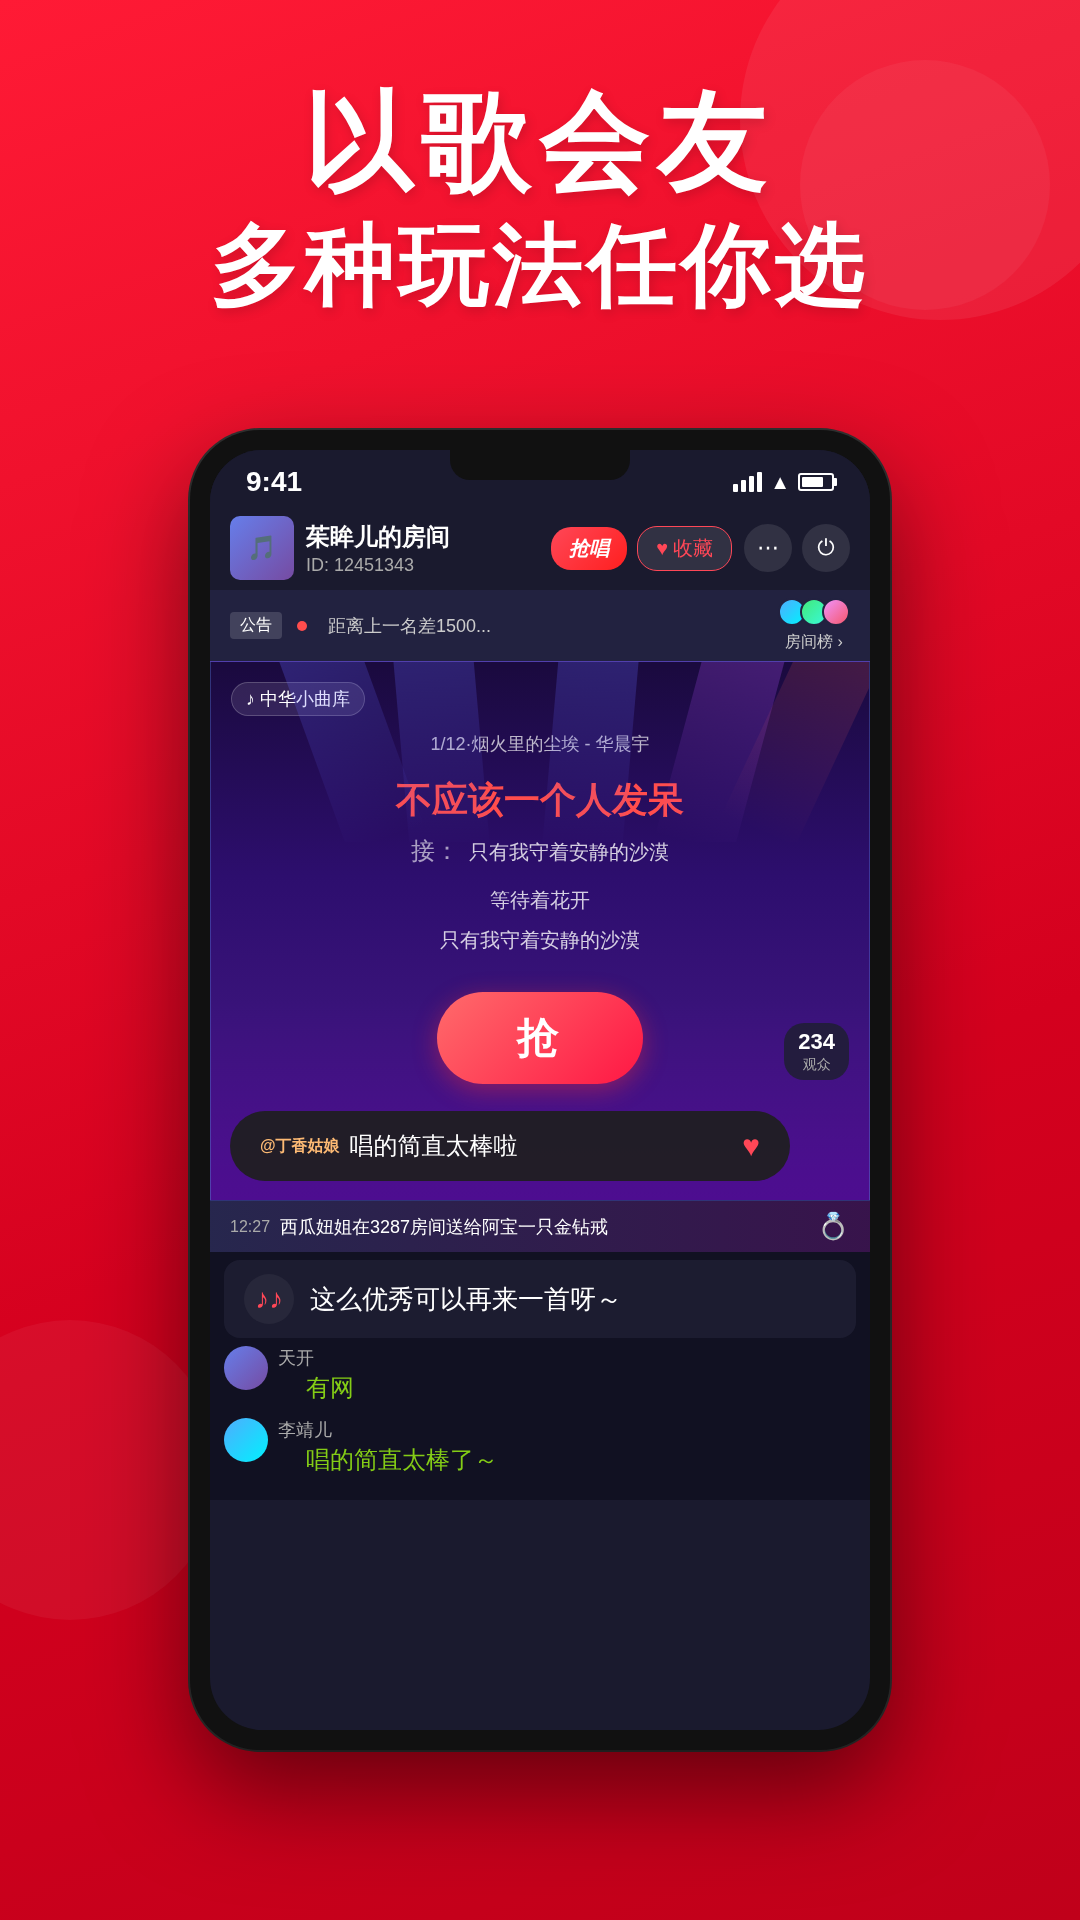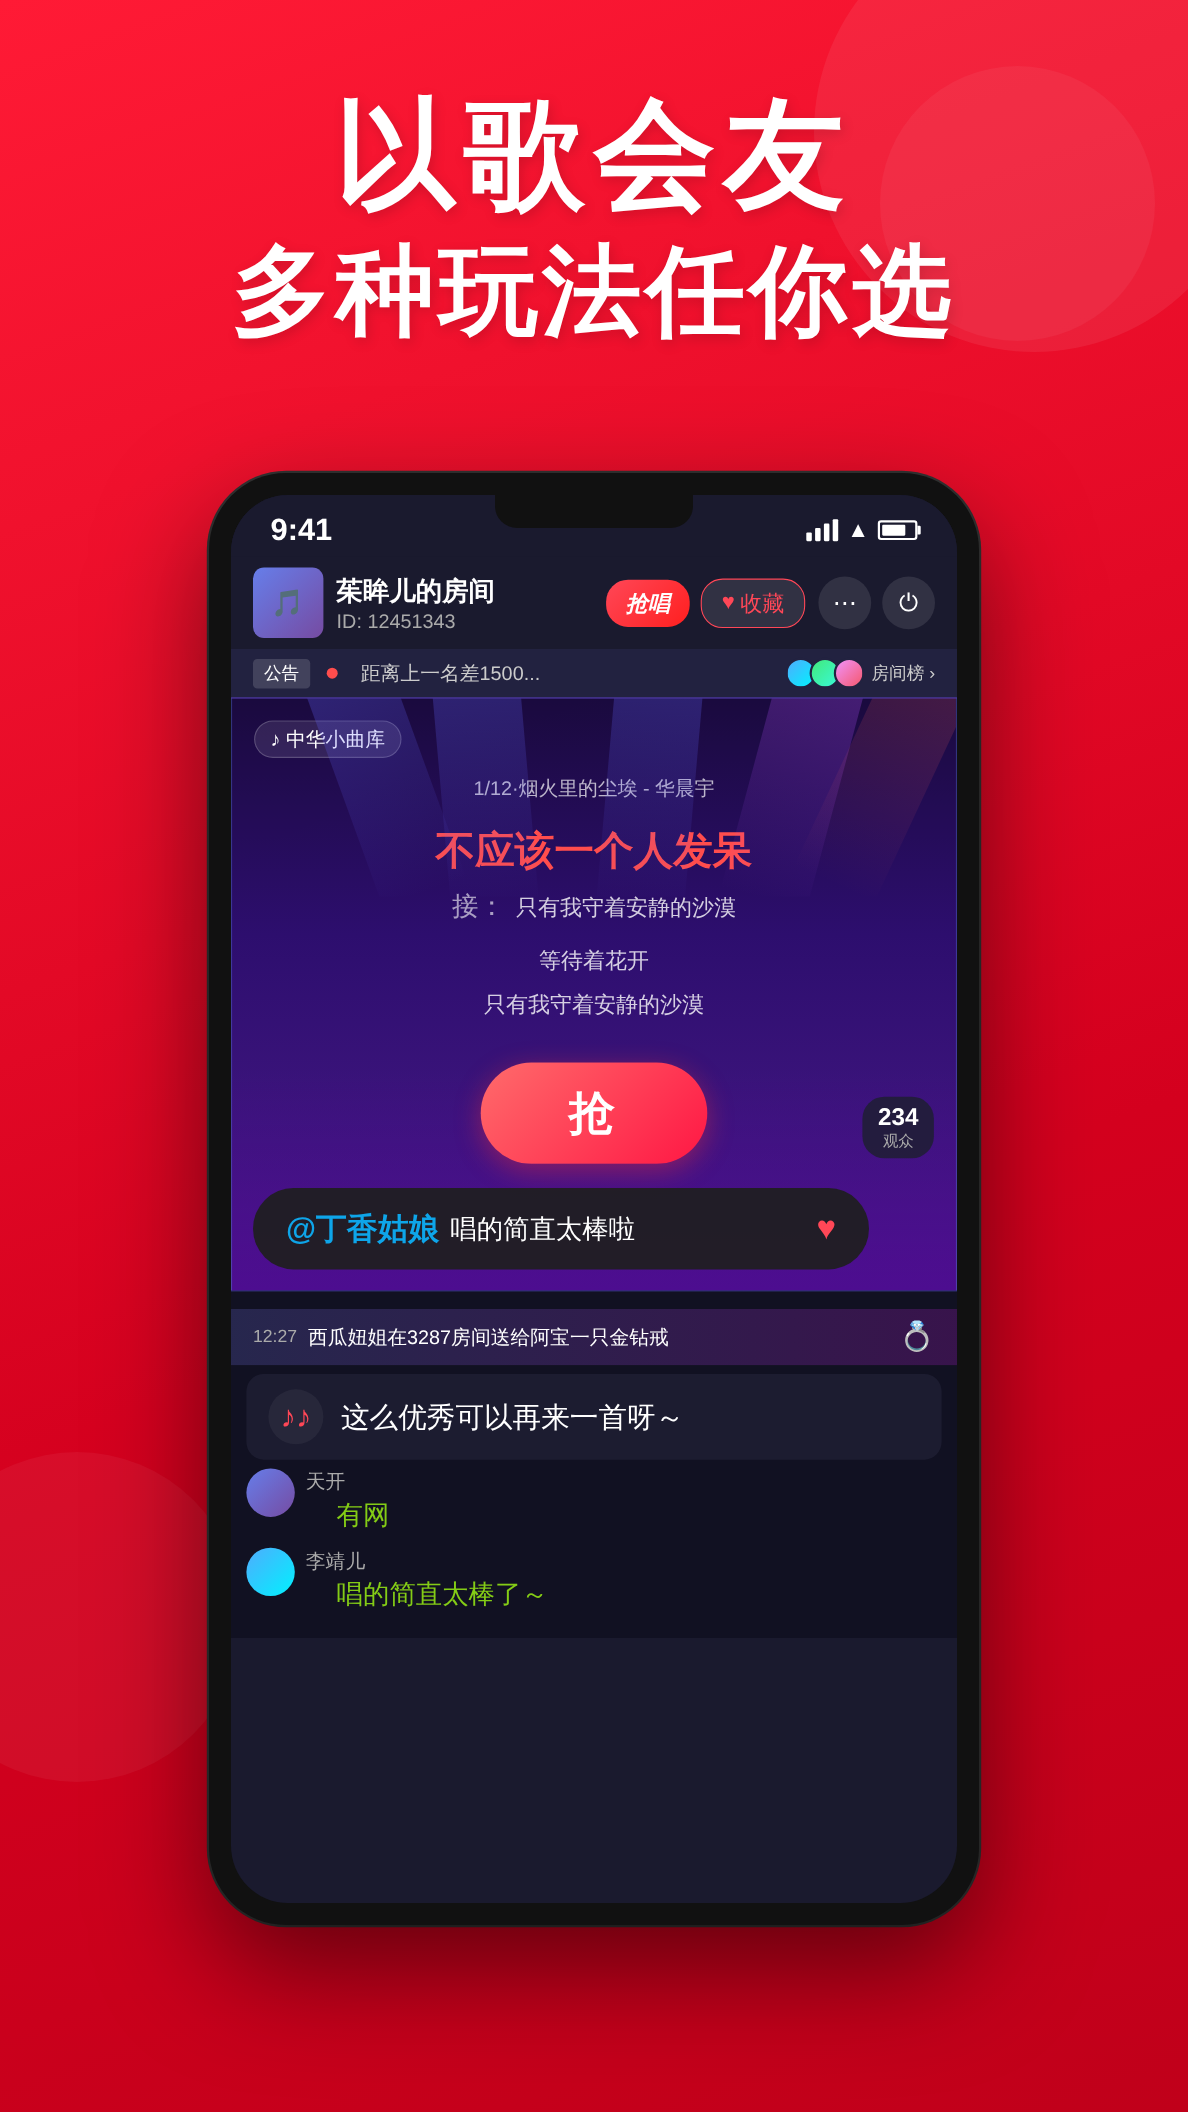--- a/index.html
+++ b/index.html
@@ -270,20 +270,21 @@
       flex: 1;
       font-size: 18px;
       color: #ccc;
     }
     .room-rank {
       display: flex;
       align-items: center;
       gap: 6px;
       color: #ccc;
       font-size: 16px;
+      flex-direction: column;
     }
     .rank-avatars {
       display: flex;
     }
     .rank-avatar {
       width: 28px; height: 28px;
       border-radius: 50%;
       background: linear-gradient(135deg, #f093fb, #f5576c);
       margin-left: -6px;
       border: 2px solid #222240;
@@ -391,38 +392,38 @@
       right: 80px;
       background: rgba(30,30,30,0.92);
       border-radius: 40px;
       padding: 18px 30px;
       display: flex;
       align-items: center;
       gap: 10px;
       z-index: 10;
     }
     .comment-toast .at-user {
-      color: #0ea5e9;
-      font-size: 28px;
+      color: #fdba74;
+      font-size: 16px;
       font-weight: 600;
     }
     .comment-toast .comment-text {
       color: #fff;
       font-size: 24px;
     }
     .comment-toast .heart-float {
       margin-left: auto;
       font-size: 30px;
       color: #ff4757;
     }
 
     
     .chat-area {
       background: #111122;
-      padding: 16px 0 10px;
+      padding: 0 0 10px;
     }
 
     
     .gift-notify {
       background: linear-gradient(90deg, rgba(40,40,80,0.95), rgba(60,20,80,0.9));
       margin: 0;
       padding: 10px 20px;
       display: flex;
       align-items: center;
       gap: 10px;

